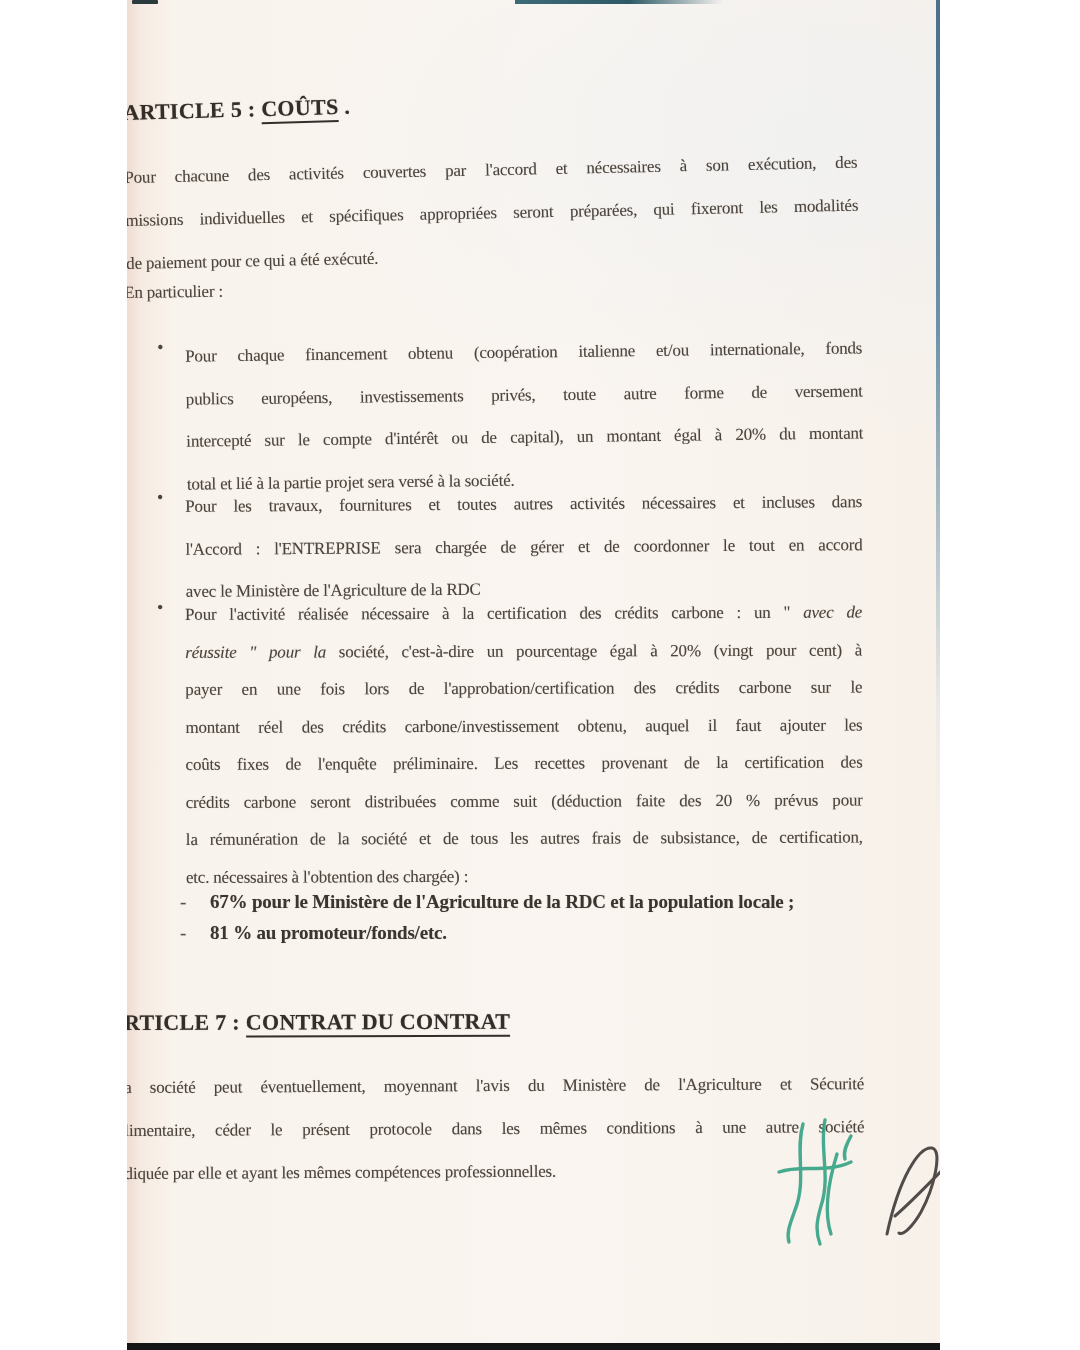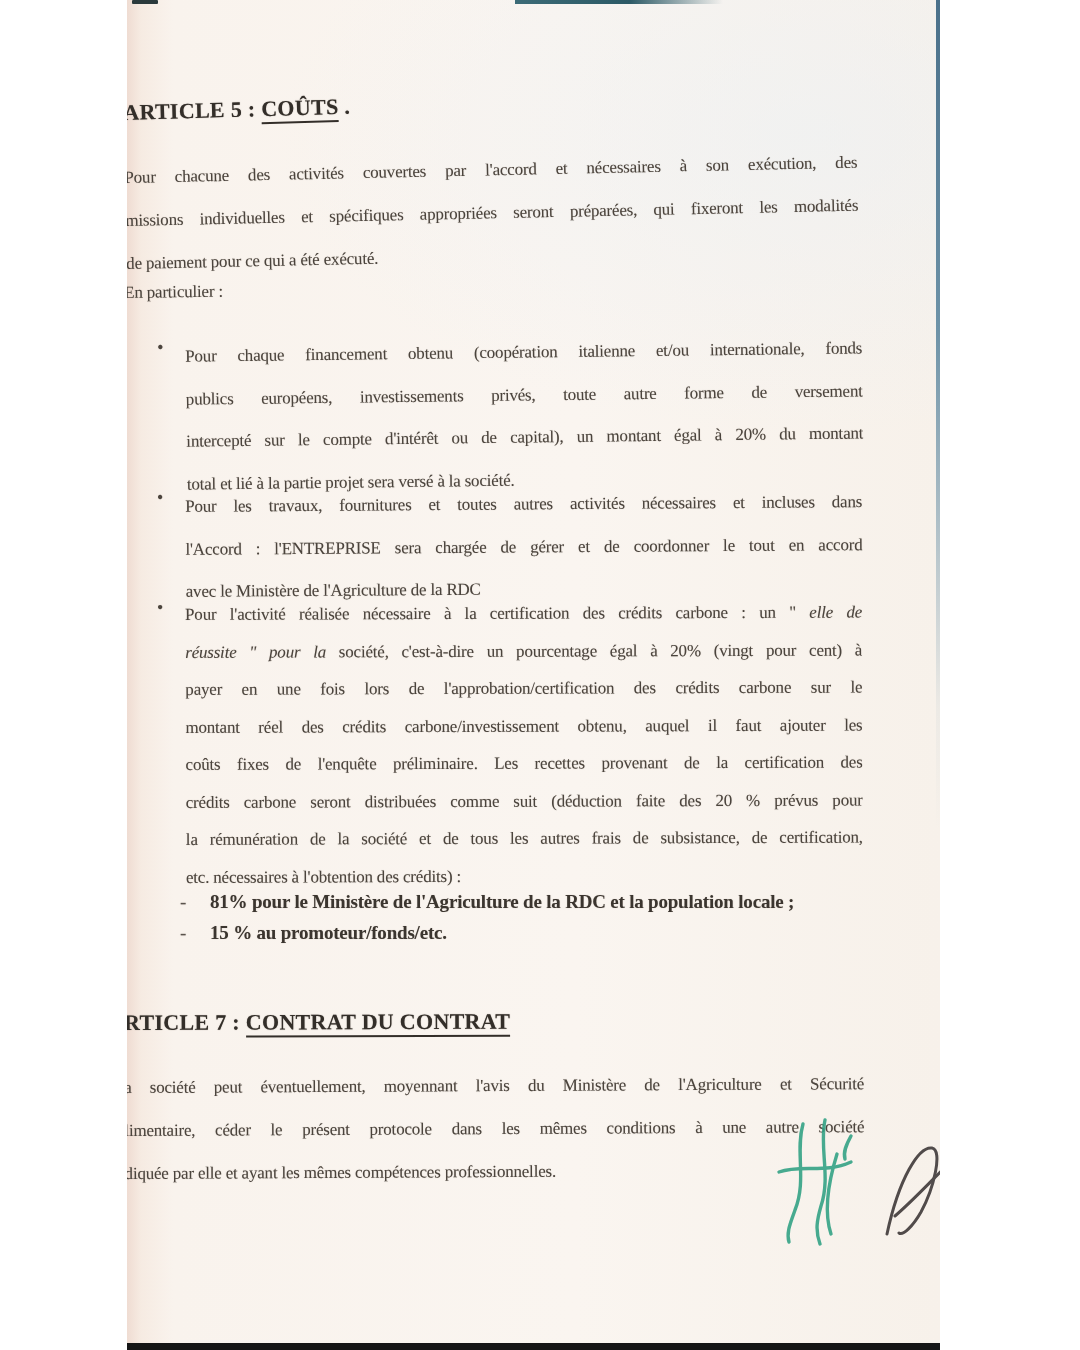--- a/index.html
+++ b/index.html
@@ -86,39 +86,39 @@
     <span class="bullet-dot">•</span>
     <div class="bullet-lines" id="bullet-lines-1">
         <div class="line"><span>Pour les travaux, fournitures et toutes autres activités nécessaires et incluses dans</span></div>
         <div class="line"><span>l'Accord : l'ENTREPRISE sera chargée de gérer et de coordonner le tout en accord</span></div>
         <div class="line last"><span>avec le Ministère de l'Agriculture de la RDC</span></div>
       </div>
   </div>
   <div class="blk bullet-item" id="bullet-2">
     <span class="bullet-dot">•</span>
     <div class="bullet-lines" id="bullet-lines-2">
-        <div class="line"><span>Pour l'activité réalisée nécessaire à la certification des crédits carbone : un " </span><i>elle de</i></div>
+        <div class="line"><span>Pour l'activité réalisée nécessaire à la certification des crédits carbone : un " </span><i>avec de</i></div>
         <div class="line"><i>réussite " pour la </i><span>société, c'est-à-dire un pourcentage égal à 20% (vingt pour cent) à</span></div>
         <div class="line"><span>payer en une fois lors de l'approbation/certification des crédits carbone sur le</span></div>
         <div class="line"><span>montant réel des crédits carbone/investissement obtenu, auquel il faut ajouter les</span></div>
         <div class="line"><span>coûts fixes de l'enquête préliminaire. Les recettes provenant de la certification des</span></div>
         <div class="line"><span>crédits carbone seront distribuées comme suit (déduction faite des 20 % prévus pour</span></div>
         <div class="line"><span>la rémunération de la société et de tous les autres frais de subsistance, de certification,</span></div>
-        <div class="line last"><span>etc. nécessaires à l'obtention des crédits) :</span></div>
+        <div class="line last"><span>etc. nécessaires à l'obtention des chargée) :</span></div>
       </div>
   </div>
 
   <div class="blk" id="subitems">
     <div class="subitem">
       <span class="dash">-</span>
-      <span>81% pour le Ministère de l'Agriculture de la RDC et la population locale ;</span>
+      <span>67% pour le Ministère de l'Agriculture de la RDC et la population locale ;</span>
     </div>
     <div class="subitem">
       <span class="dash">-</span>
-      <span>15 % au promoteur/fonds/etc.</span>
+      <span>81 % au promoteur/fonds/etc.</span>
     </div>
   </div>
 
   <div class="blk heading" id="a6-heading">
     <span>RTICLE 7 : </span><span class="und">CONTRAT DU CONTRAT</span>
   </div>
 
   <div class="blk" id="para6">
     <div id="para6-lines">
         <div class="line"><span>a société peut éventuellement, moyennant l'avis du Ministère de l'Agriculture et Sécurité</span></div>

